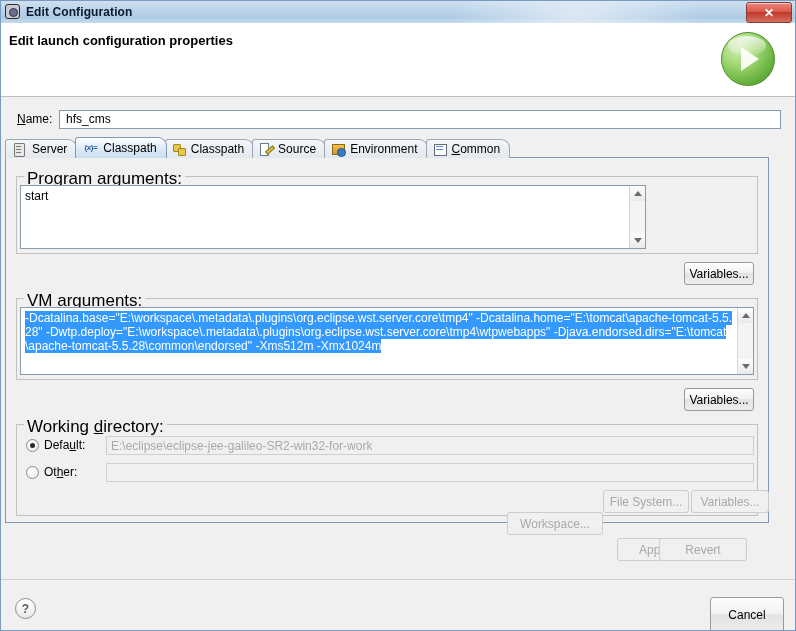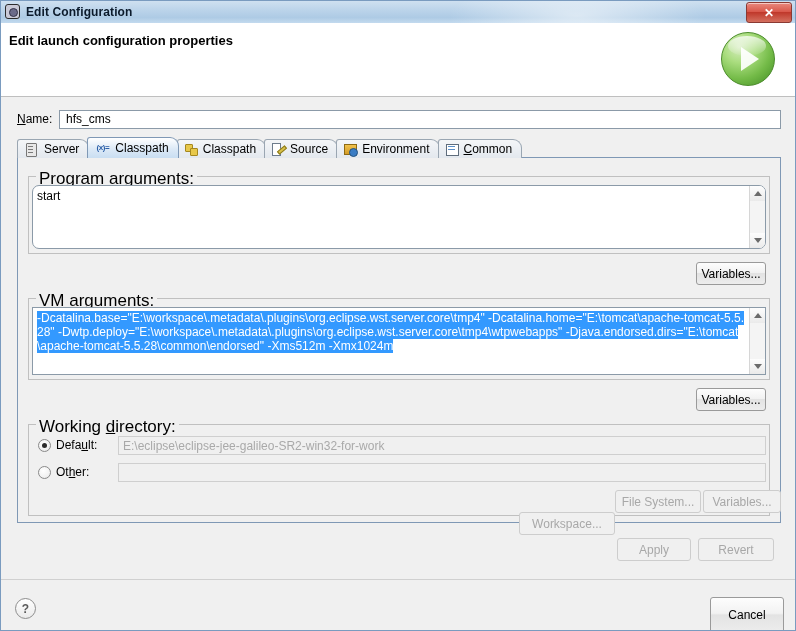--- a/index.html
+++ b/index.html
@@ -170,21 +170,21 @@
     font-family: "Liberation Sans", sans-serif;
     font-size: 12px;
     color: #000;
     padding: 0 6px;
     outline: none;
   }
 
   
   .tabfolder {
     position: absolute;
-    left: 16px; top: 40px;
+    left: 4px; top: 40px;
     width: 764px;
     height: 386px;
   }
   .tabstrip {
     position: absolute;
     left: 0; top: 0;
     height: 21px;
     display: flex;
     align-items: flex-end;
     z-index: 3;
@@ -489,21 +489,21 @@
           <span class="tab-ico ico-common"></span>
           <span><u>C</u>ommon</span>
         </div>
       </div>
 
       <div class="tabbody">
 
         <div class="group" style="left:10px; top:18px; width:742px; height:78px;">
           <span class="group-title">Program <u>a</u>rguments:</span>
         </div>
-        <div class="ta-wrap" style="left:14px; top:27px; width:734px; height:64px;border-radius:7px;">
+        <div class="ta-wrap" style="left:14px; top:27px; width:626px; height:64px;">
           <div class="ta-text">start</div>
           <div class="vscroll">
             <div class="arrow up">
                 <i></i>
               </div>
             <div class="arrow down">
                 <i></i>
               </div>
           </div>
         </div>
@@ -542,21 +542,21 @@
         <input class="rw-field" type="text" style="left: 100px; top: 305px; width: 648px;" value="">
 
         <div class="btn disabled" style="position:absolute; left:501px; top:332px; width:96px;margin-top:22px;">Workspace...</div>
         <div class="btn disabled" style="position:absolute; left:597px; top:332px; width:86px;">File System...</div>
         <div class="btn disabled" style="position:absolute; left:685px; top:332px; width:78px;">Variables...</div>
 
       </div>
     </div>
 
     <div class="btn disabled" style="position:absolute; left:616px; top:441px; width:74px;">Apply</div>
-    <div class="btn disabled" style="position:absolute; left:697px; top:441px; width:76px;">Revert</div>
+    <div class="btn disabled" style="position:absolute; left:658px; top:441px; width:88px;">Revert</div>
 
   </div>
 
   <div class="sep"></div>
   <div class="help-icon">?</div>
   <div class="btn default" style="position:absolute; left:625px; top:596px; width:78px; height:24px;">OK</div>
   <div class="btn" style="position:absolute; left:709px; top:596px; width:74px; height:36px;">Cancel</div>
 
 </div>
 

